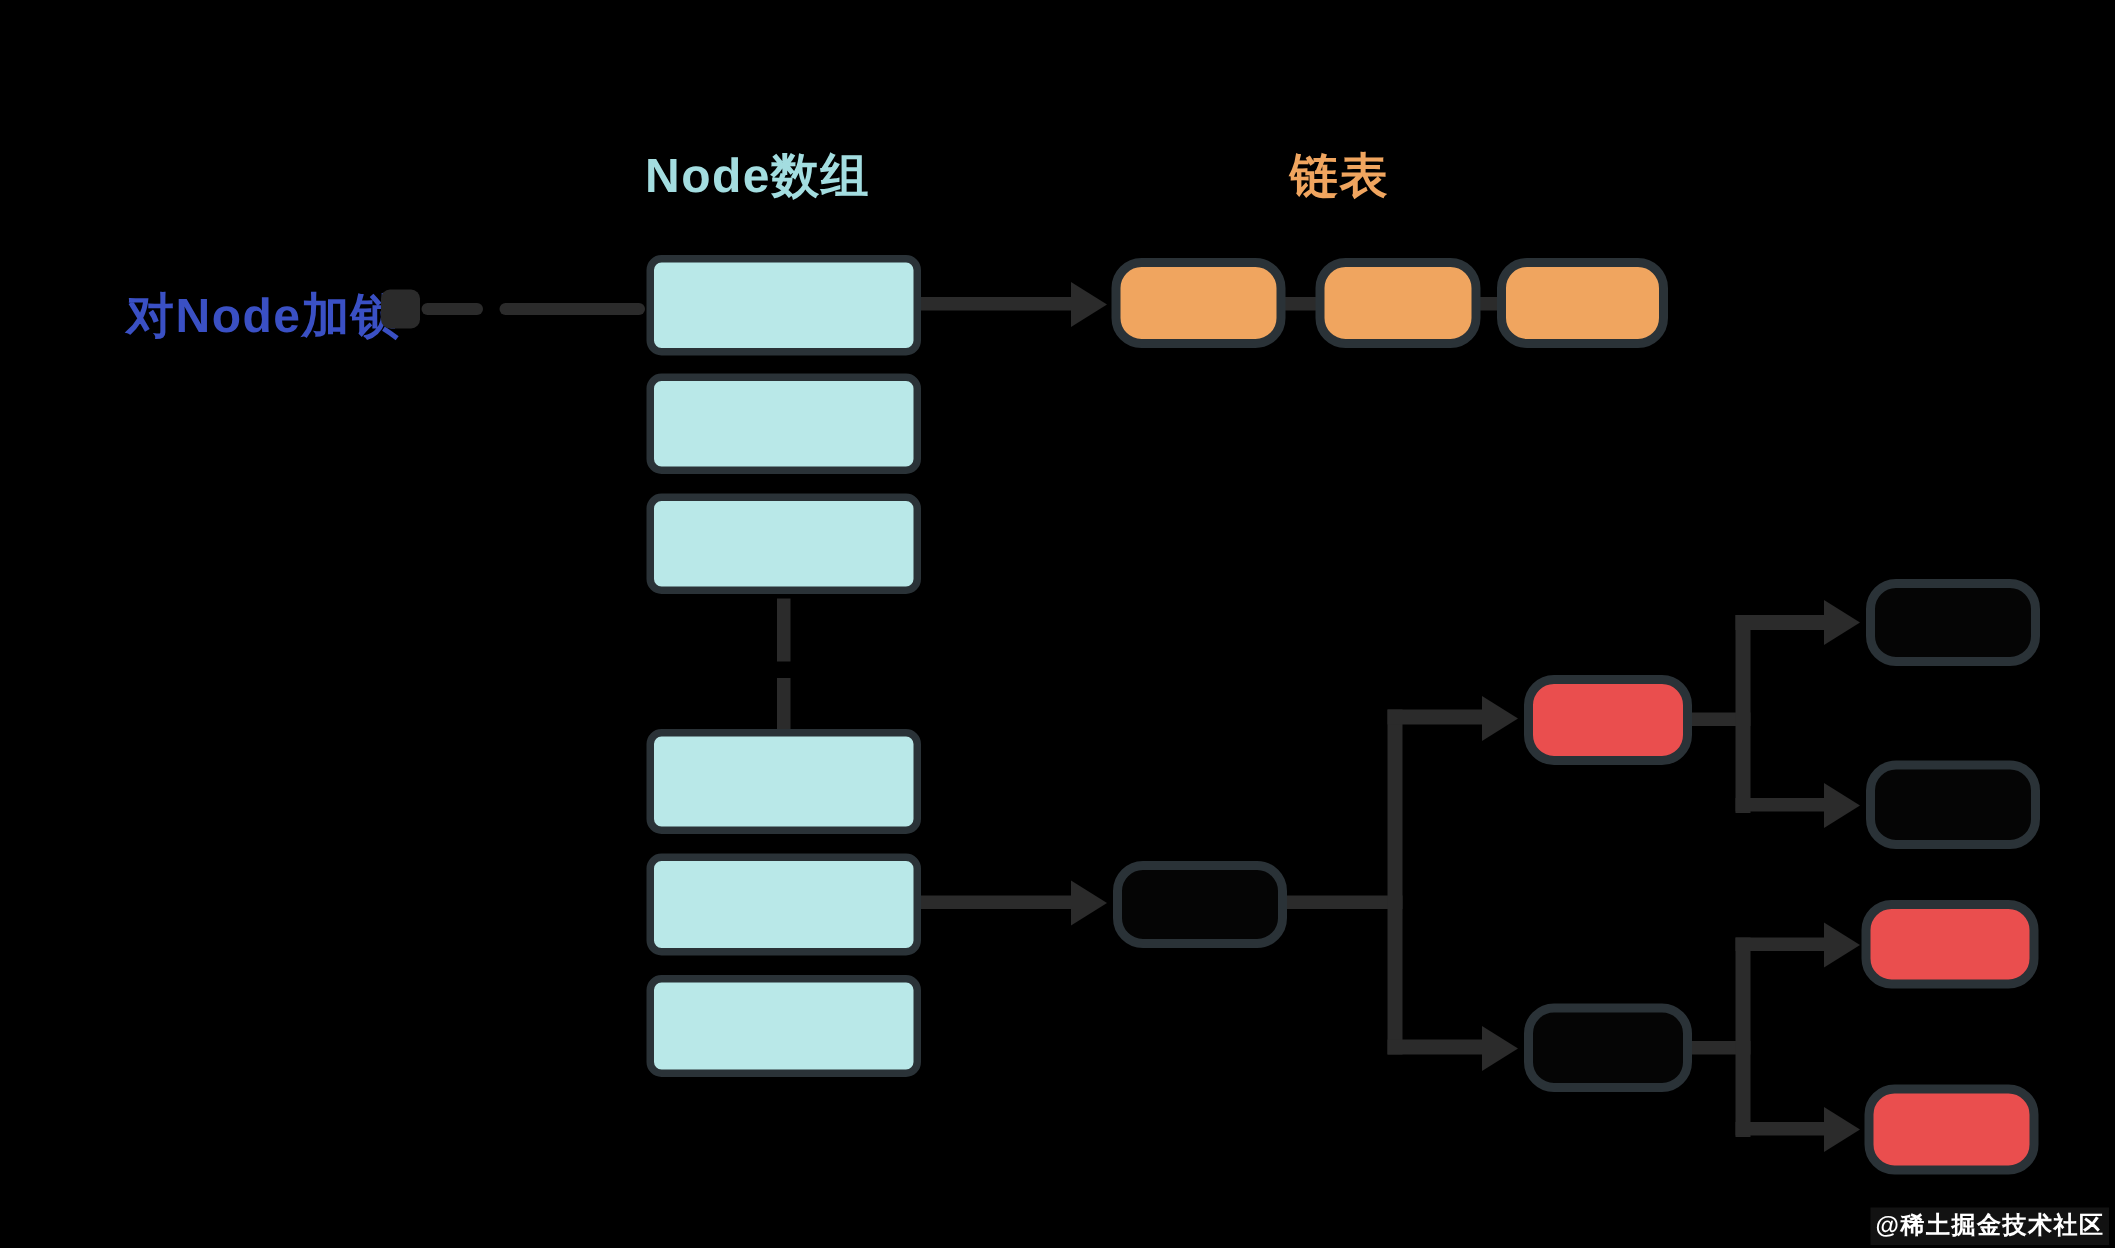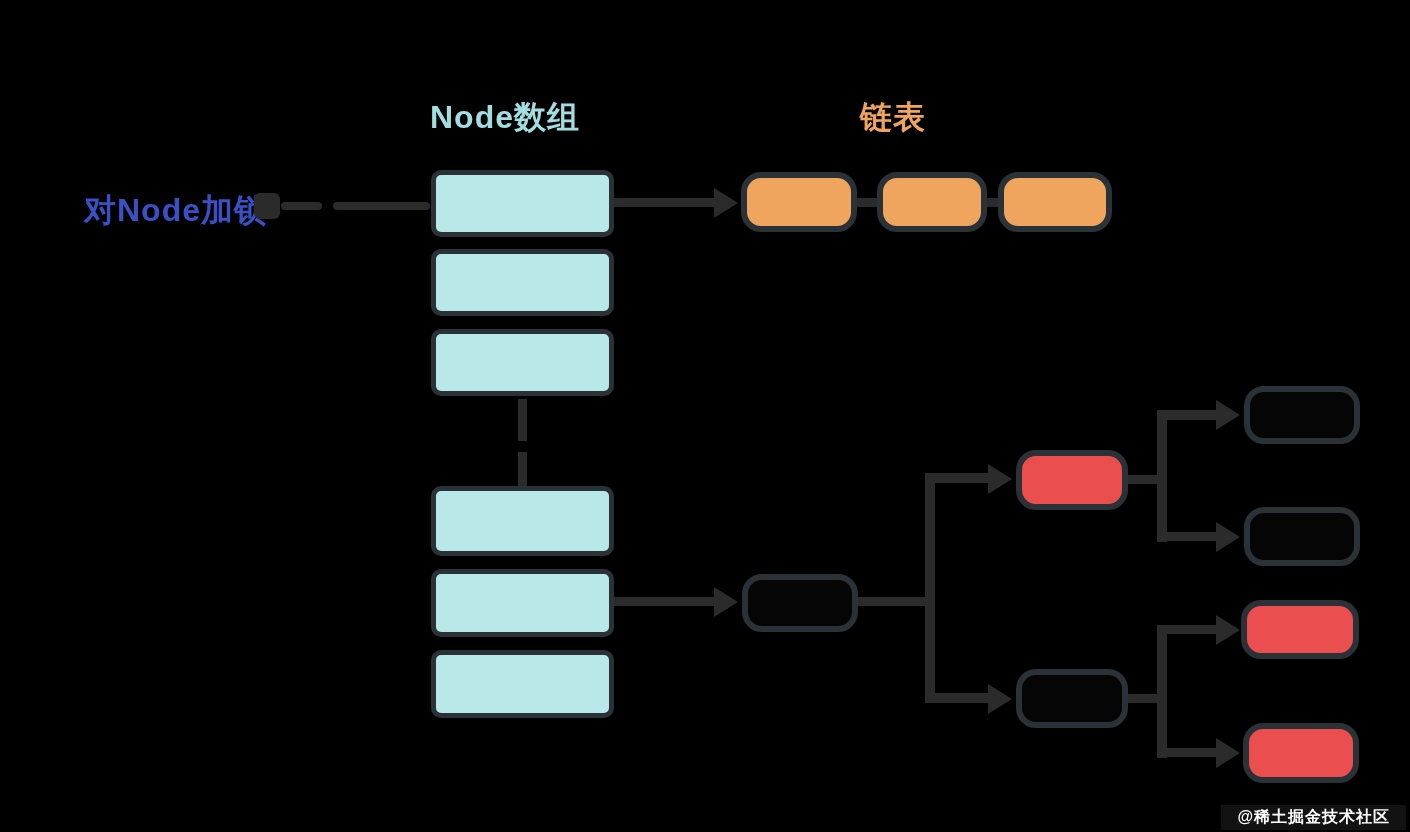--- a/index.html
+++ b/index.html
@@ -69,21 +69,21 @@
     z-index: 1;
   }
   .watermark {
     position: absolute;
     right: 4px;
     bottom: 2px;
     font-size: 16px;
     font-weight: bold;
     color: var(--watermark-text);
     background: rgba(255,255,255,0.07);
-    padding: 2px 16px;
+    padding: 2px 3px;
     letter-spacing: 1px;
     z-index: 3;
   }
 </style>
 </head>
 <body>
 
 <div id="canvas">
 
   <div class="title array-title" style="left:430px; top:96px;">Node数组</div>

